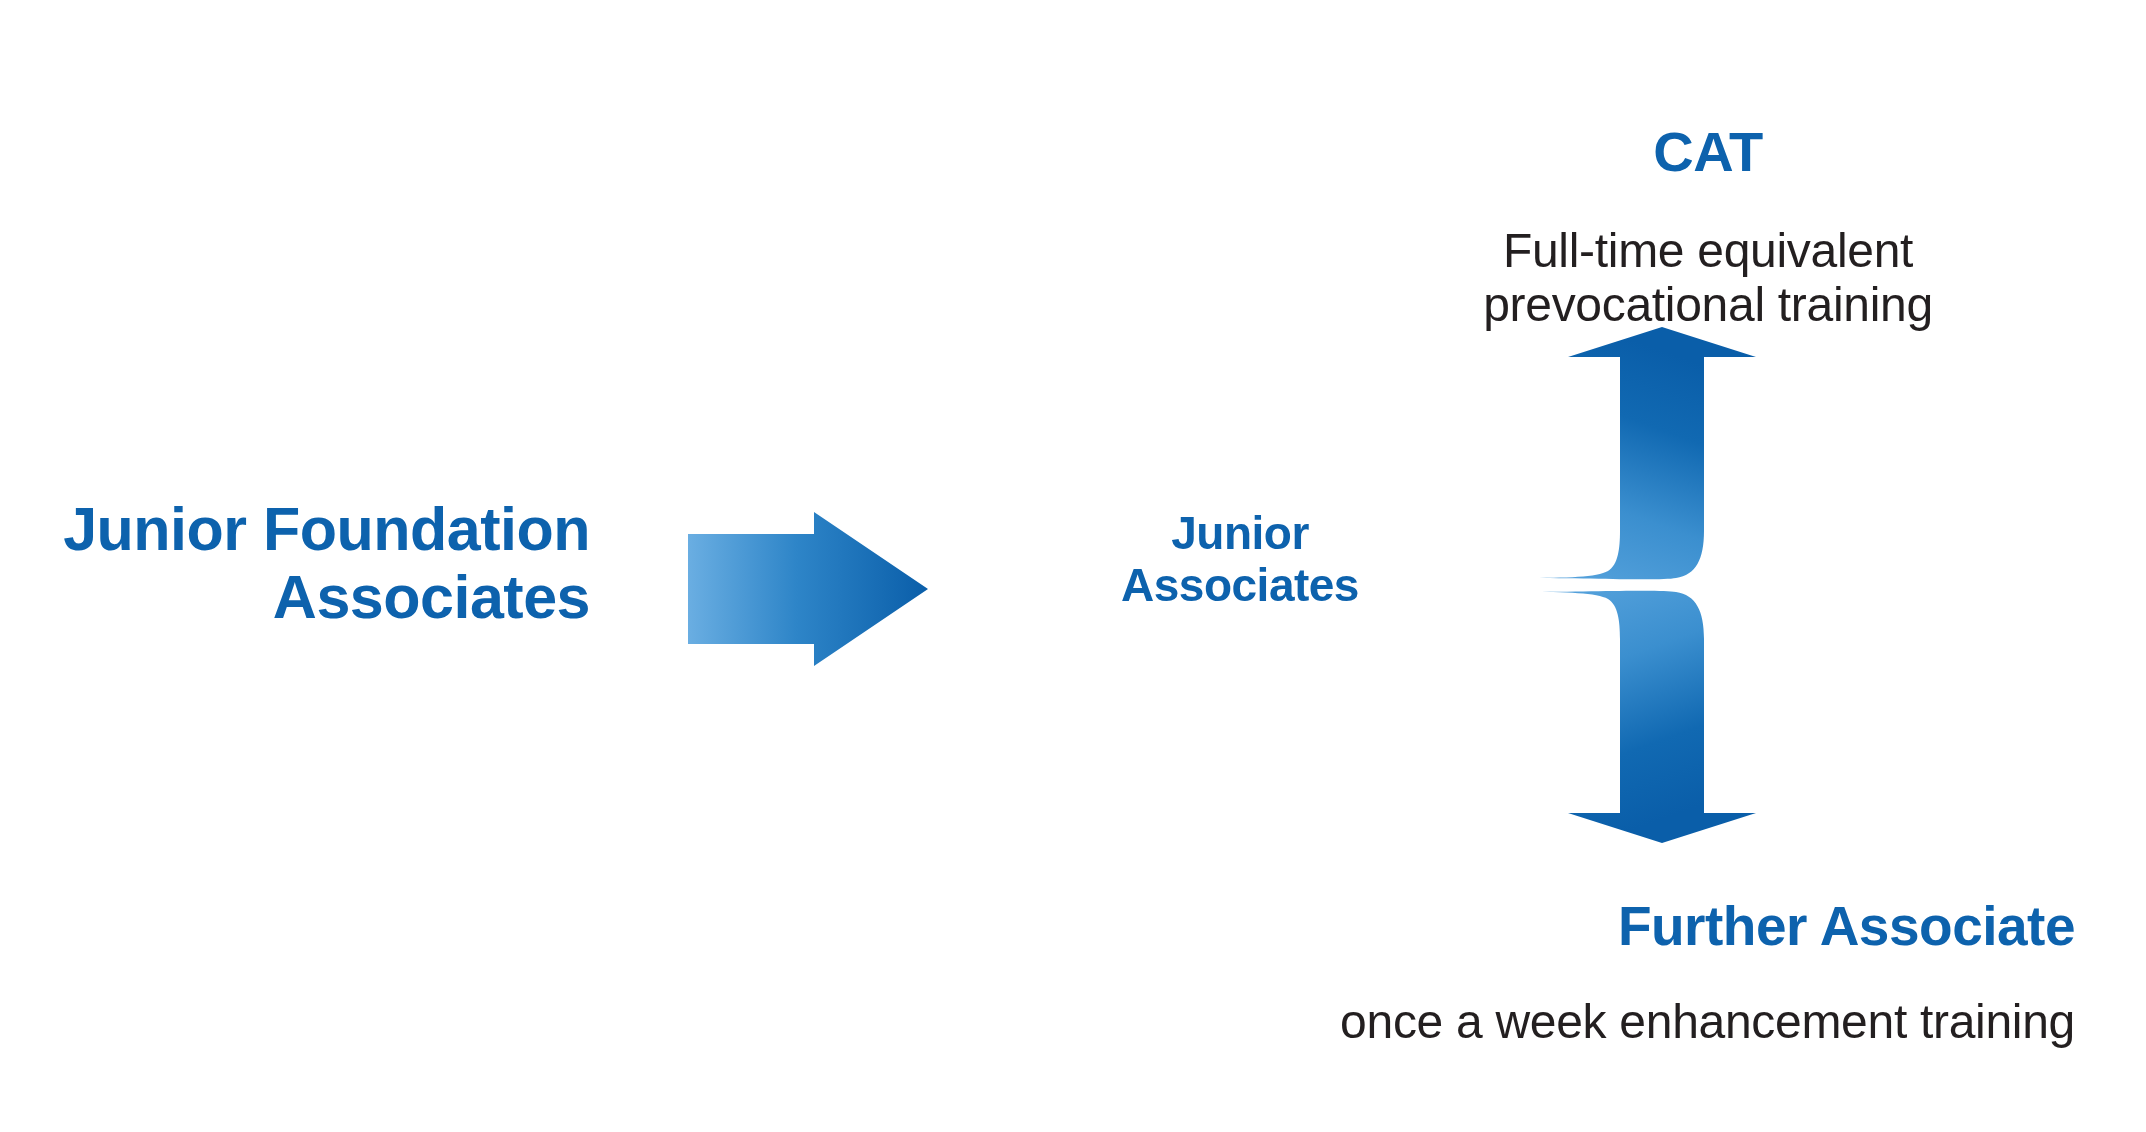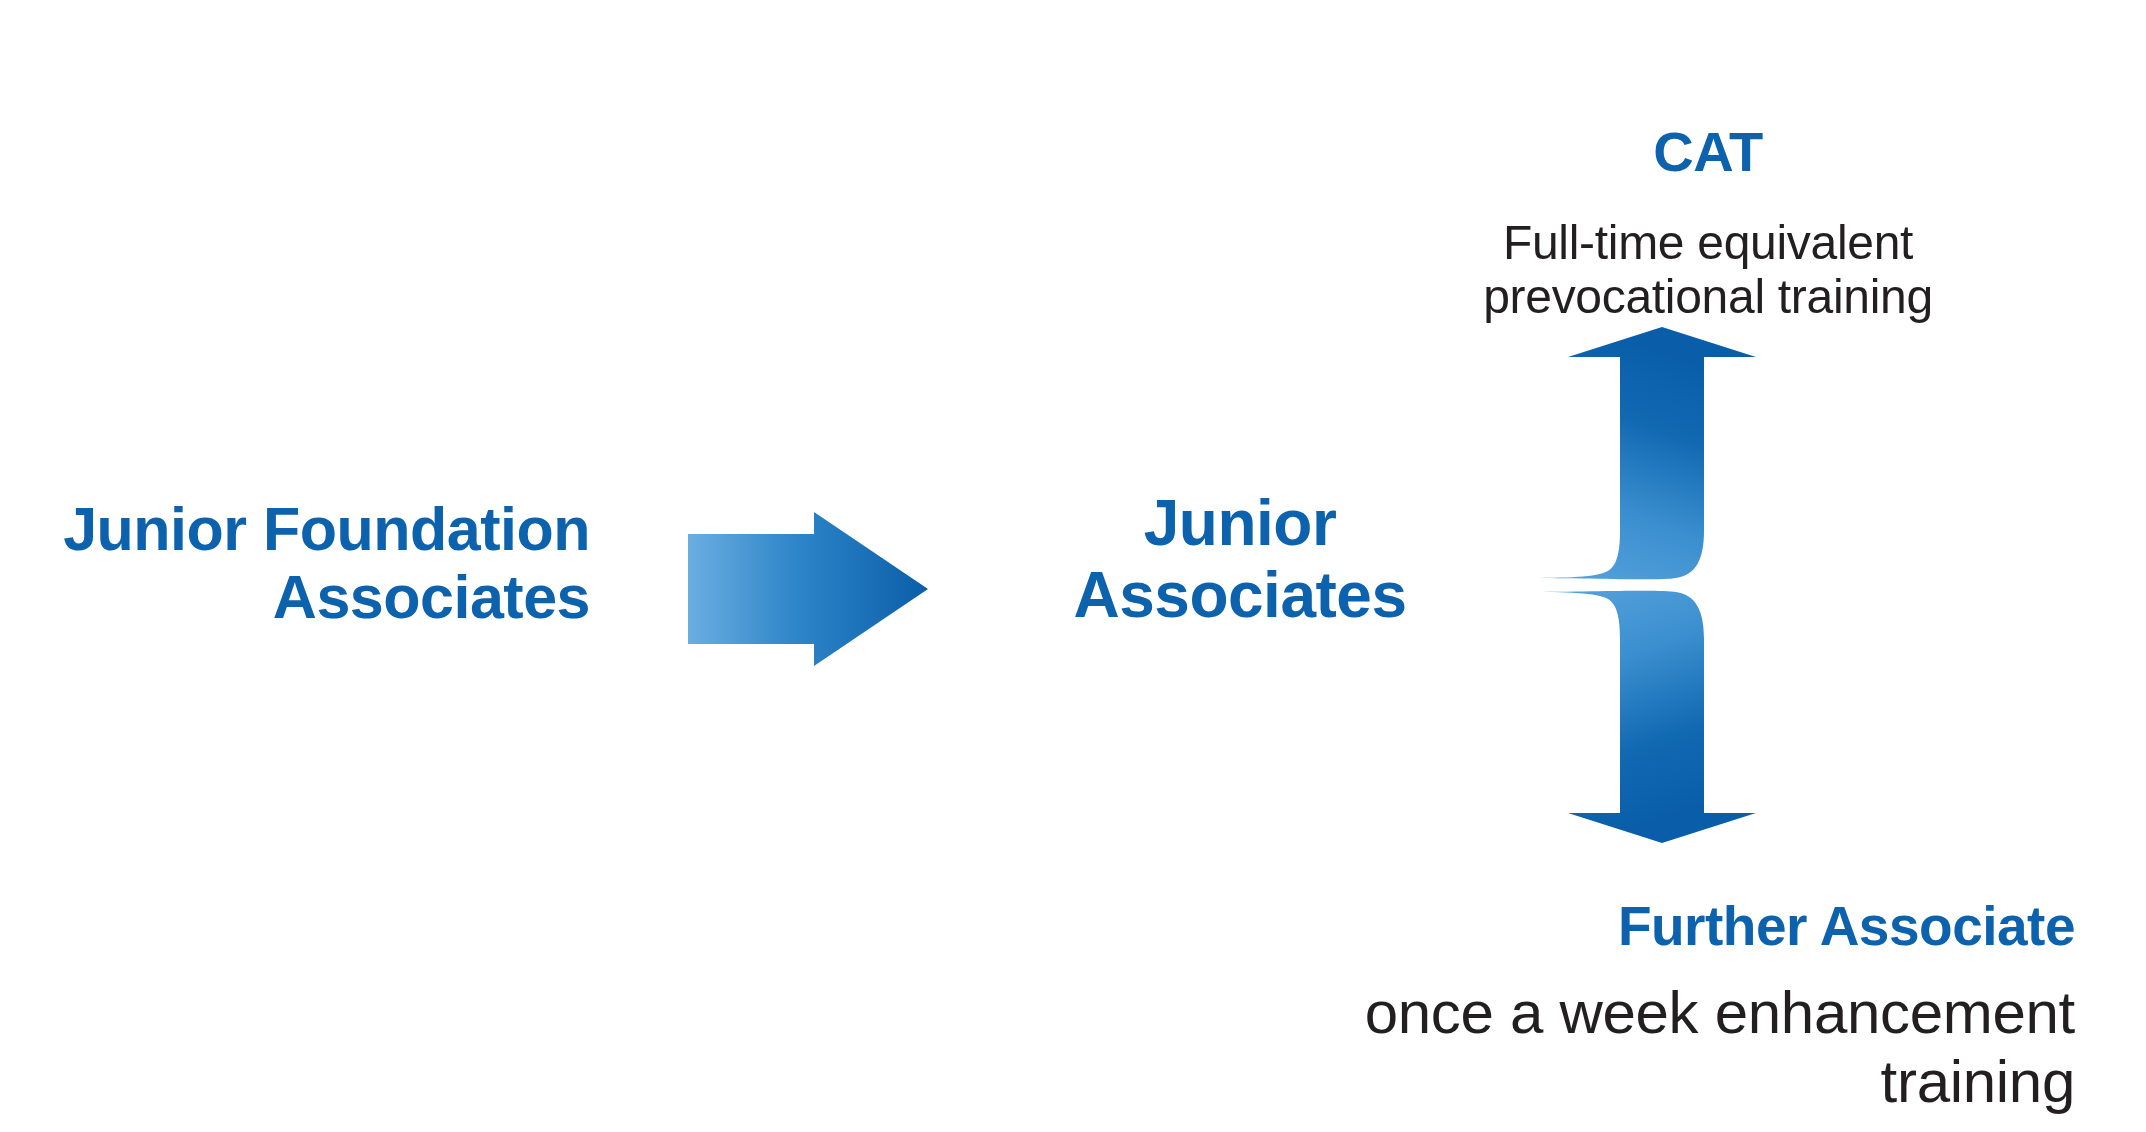--- a/index.html
+++ b/index.html
@@ -43,43 +43,43 @@
     left: 0px;
     top: 495px;
     width: 590px;
     font-size: 61px;
     text-align: right;
   }
 
   
   #node-junior-associates {
     left: 1035px;
-    top: 488px;
+    top: 508px;
     width: 410px;
-    font-size: 64px;
+    font-size: 46px;
   }
 
   
   #node-cat {
     left: 1413px;
     top: 103px;
     width: 590px;
   }
   #node-cat .title-blue { font-size: 56px; display:block; }
-  #node-cat .caption-black { font-size: 48px; display:block; margin-top: 14px; }
+  #node-cat .caption-black { font-size: 48px; display:block; margin-top: 22px; }
 
   
   #node-further {
     left: 1165px;
     top: 878px;
     width: 910px;
     text-align: right;
   }
   #node-further .title-blue { font-size: 55px; display:block; }
-  #node-further .caption-black { font-size: 60px; display:block; margin-top: 4px; }
+  #node-further .caption-black { font-size: 48px; display:block; margin-top: 20px; }
 
   
   .arrow-svg {
     position: absolute;
     overflow: visible;
   }
   #arrow-right-svg  { left: 688px;  top: 512px; }
   #arrow-branch-svg { left: 1500px; top: 335px; }
 </style>
 </head>

